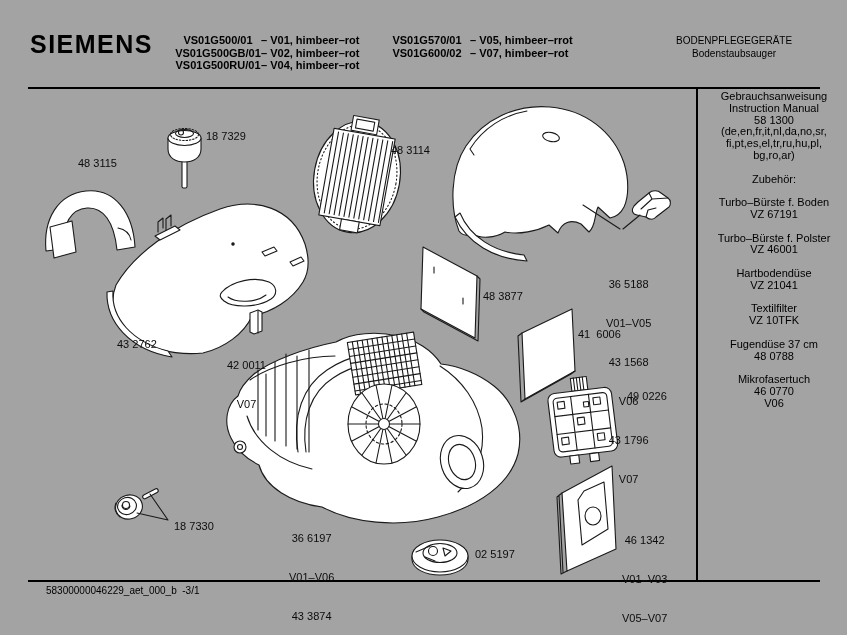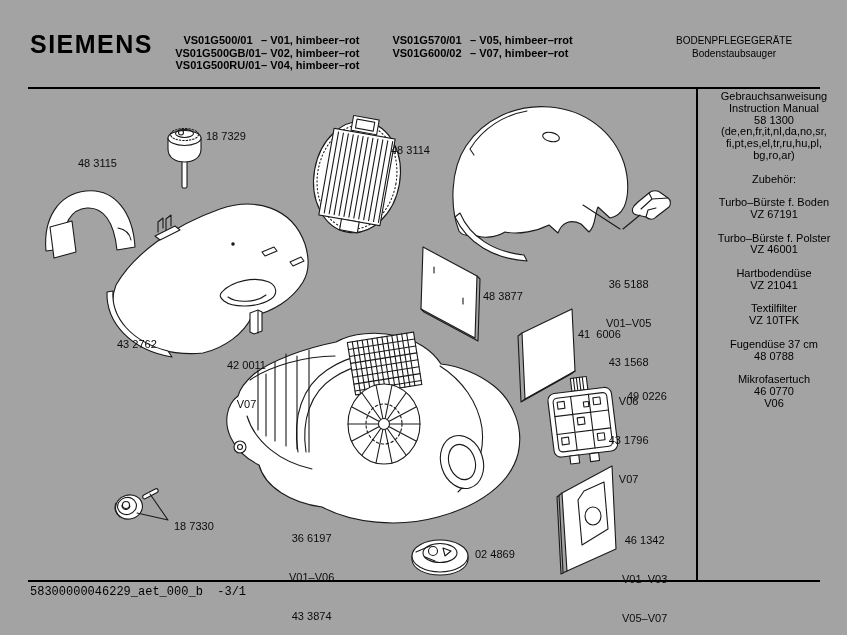--- a/index.html
+++ b/index.html
@@ -8,21 +8,21 @@
         font-family:"Liberation Sans",sans-serif;color:#000;text-align:center;}
   .brand{position:absolute;left:30px;top:30px;font-size:25px;font-weight:700;letter-spacing:1.5px;}
   .models{position:absolute;top:34px;font-size:11px;line-height:12.6px;}
   .mrow{display:flex;white-space:pre;font-weight:bold;}
   .mcode{display:inline-block;width:86px;}
   .doc-title{position:absolute;left:676px;top:35px;font-size:10px;line-height:12.5px;}
   .rule{position:absolute;background:#000;}
   .sidebar{position:absolute;left:703px;top:91px;width:142px;font-size:11px;line-height:11.8px;}
   .sb-line{min-height:11.8px;white-space:pre;}
   .lbl{position:absolute;font-size:11px;line-height:13px;white-space:pre;color:#0c0c0c;}
-  .footer{position:absolute;left:30px;top:585px;font-size:12px;white-space:pre;font-family:Liberation Mono, monospace;}
+  .footer{position:absolute;left:46px;top:585px;font-size:10px;white-space:pre;}
   .diagram{position:absolute;left:0;top:88px;}
 </style>
 </head>
 <body>
 
 <div class="page">
 
   <div class="brand">SIEMENS</div>
 
   <div class="models" style="left:175px">
@@ -237,21 +237,21 @@
   <div class="lbl" style="left:627px;top:390px">49 0226</div>
   <div class="lbl" style="left:174px;top:520px">18 7330</div>
 
   <div class="lbl" style="left:289px;top:506px">
     <div>36 6197</div>
     <div>V01–V06</div>
     <div>43 3874</div>
     
   </div>
 
-  <div class="lbl" style="left:475px;top:548px">02 4869</div>
+  <div class="lbl" style="left:475px;top:548px">02 5197</div>
 
   <div class="lbl" style="left:622px;top:508px">
     <div>46 1342</div>
     <div>V01–V03</div>
     <div>V05–V07</div>
     
     
   </div>
 
   <div class="footer">58300000046229_aet_000_b  -3/1</div>

